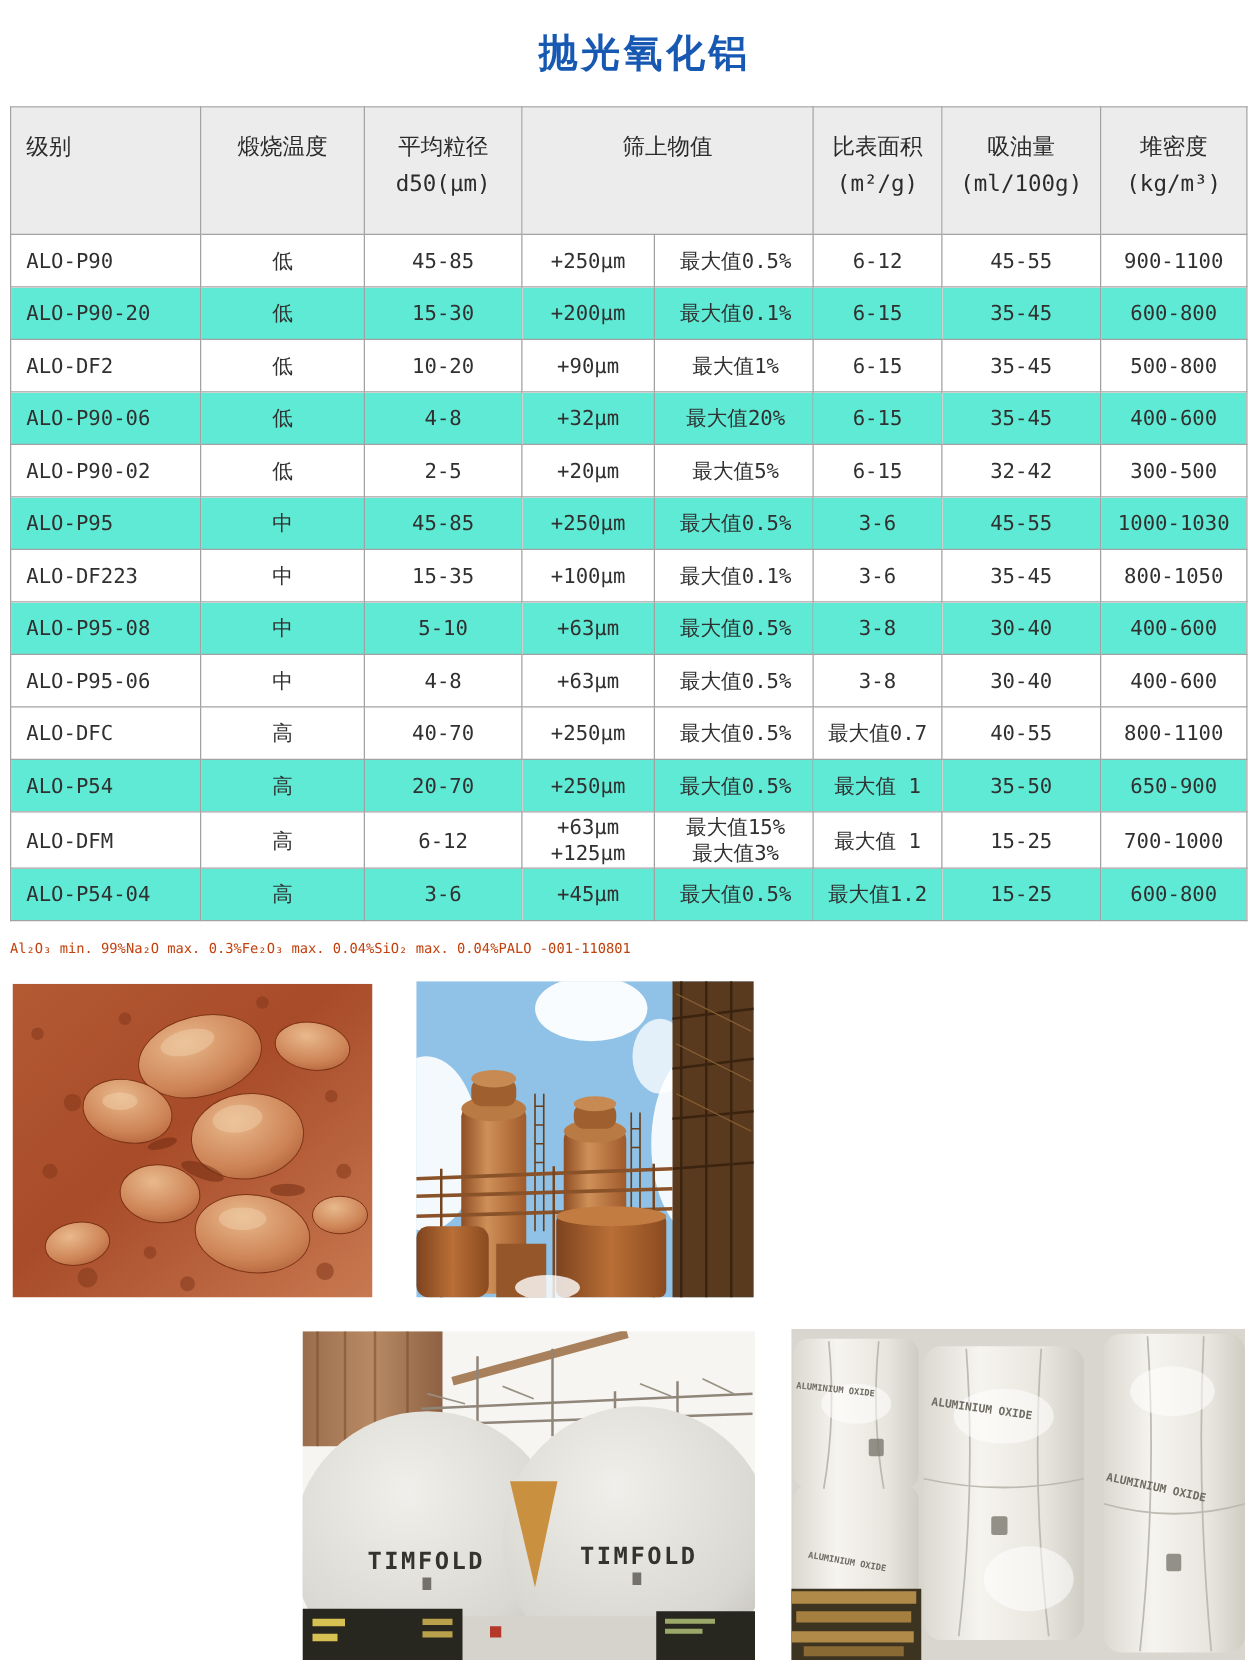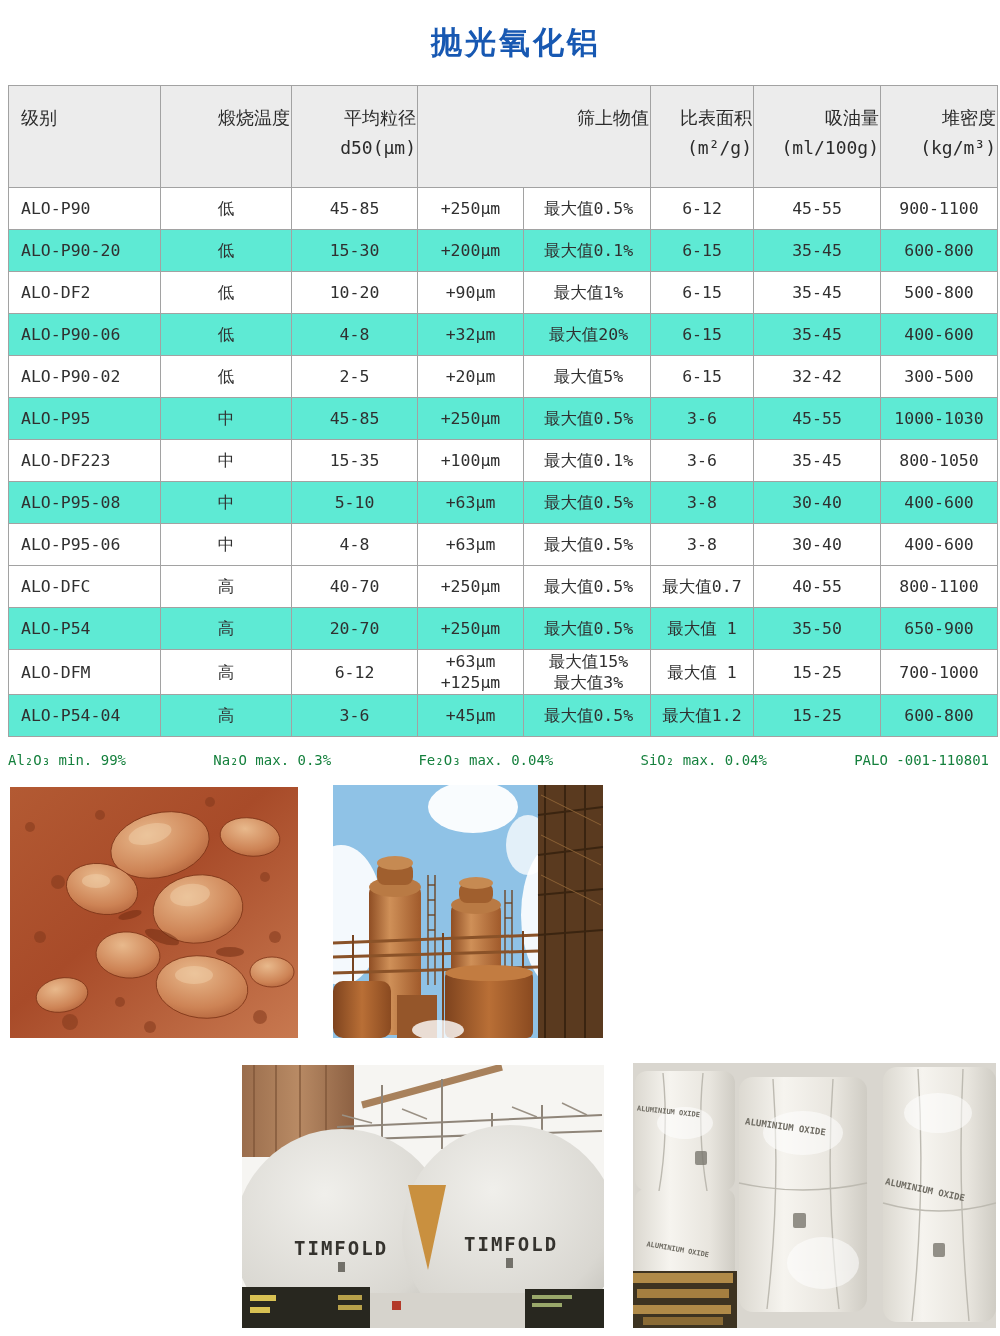--- a/index.html
+++ b/index.html
@@ -5,28 +5,28 @@
   html,body{margin:0;padding:0;background:#fff;}
   .page{position:relative;width:1000px;height:1336px;background:#ffffff;overflow:hidden;
         font-family:"DejaVu Sans Mono","DejaVu Sans","Liberation Sans",monospace,sans-serif;color:#303030;}
   .title{position:absolute;top:22px;left:0;width:1000px;text-align:center;
          font-family:"DejaVu Sans","Liberation Sans",sans-serif;
          font-size:31px;font-weight:bold;letter-spacing:3px;margin-left:16px;}
   table.spec{position:absolute;left:8px;top:85px;border-collapse:collapse;table-layout:fixed;width:989px;}
   .spec th,.spec td{border:1px solid #a2a2a2;font-weight:normal;text-align:center;
                     white-space:pre-line;overflow:hidden;}
   .spec thead th{background:#ececec;font-size:18px;height:83px;vertical-align:top;
-                 padding-top:17px;line-height:30px;color:#2b2b2b;text-align:right;}
+                 padding-top:17px;line-height:30px;color:#2b2b2b;}
   .spec thead th.first{text-align:left;padding-left:12px;margin-top:20px;}
   .spec td{height:39px;font-size:16.5px;line-height:1.28;vertical-align:middle;padding:1px 2px;background:#ffffff;}
   .spec td.first{text-align:left;padding-left:12px;}
   .spec td.sieve-max{text-align:center;padding-left:5px;}
   .spec tr.alt td{background:#5eead4;}
   .footnotes{position:absolute;left:8px;top:752px;width:981px;display:flex;
-             justify-content:space-between;align-items:baseline;font-size:14px;color:#15803d;}
+             justify-content:flex-start;align-items:baseline;font-size:11px;color:#c2410c;}
   .footnotes span{white-space:nowrap;}
   .photo{position:absolute;line-height:0;}
   .photo svg{display:block;}
   .ph-bauxite{left:10px;top:787px;}
   .ph-plant{left:333px;top:785px;}
   .ph-silos{left:242px;top:1065px;}
   .ph-bags{left:633px;top:1063px;}
 </style>
 </head>
 <body>

